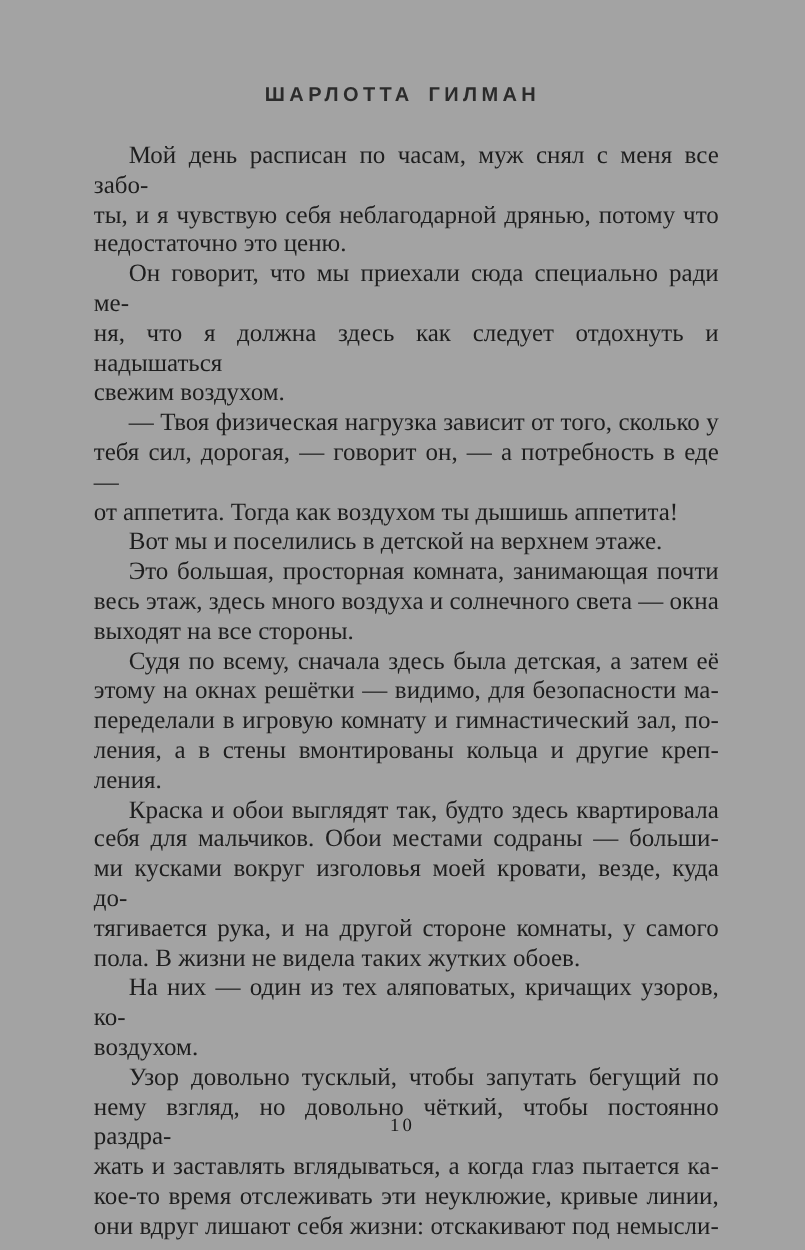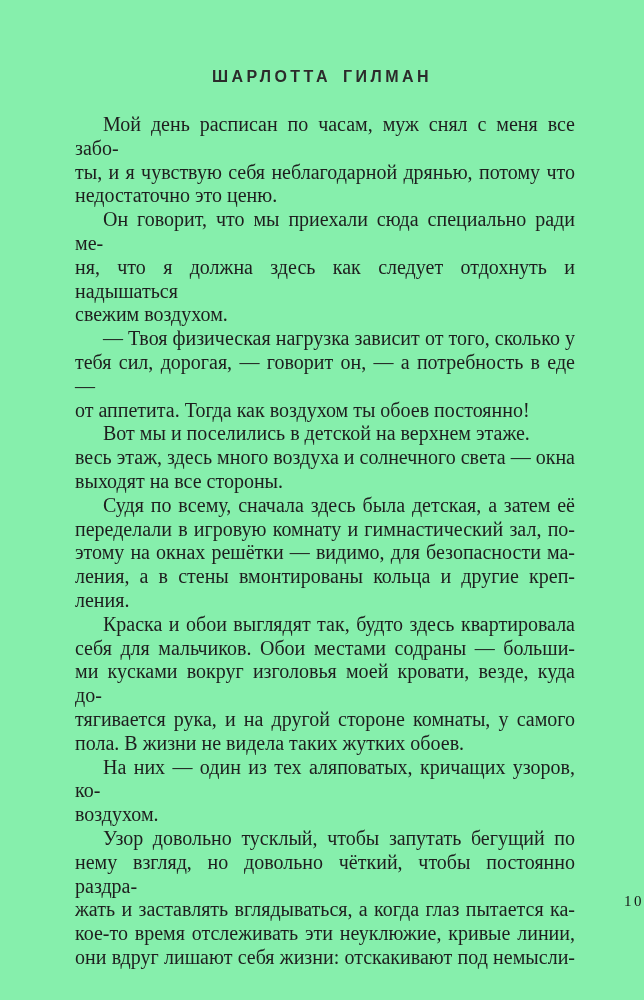--- a/index.html
+++ b/index.html
@@ -10,21 +10,21 @@
     width: 644px;
     height: 1000px;
     background: #ffffff;
     position: relative;
     overflow: hidden;
     font-family: "Liberation Serif", serif;
   }
   .page {
     position: absolute;
     inset: 0;
-    background: #86efac;
+    background: #a3a3a3;
   }
   .running-title {
     position: absolute;
     top: 68px;
     left: 0;
     width: 644px;
     text-align: center;
     font-family: "Liberation Sans", sans-serif;
     font-size: 16px;
     font-weight: 700;
@@ -55,21 +55,21 @@
   }
   .line.last {
     text-align: center;
     text-align-last: left;
   }
   .page-number {
     position: absolute;
     top: 893px;
     left: 0;
     width: 644px;
-    text-align: right;
+    text-align: center;
     font-family: "Liberation Serif", serif;
     font-size: 15px;
     letter-spacing: 2.5px;
     color: #161616;
   }
 </style>
 </head>
 <body>
 
 <div class="page">
@@ -82,33 +82,34 @@
         <div class="line last">недостаточно это ценю.</div>
       </div>
       <div class="paragraph">
         <div class="line first">Он говорит, что мы приехали сюда специально ради ме-</div>
         <div class="line">ня, что я должна здесь как следует отдохнуть и надышаться</div>
         <div class="line last">свежим воздухом.</div>
       </div>
       <div class="paragraph">
         <div class="line first">— Твоя физическая нагрузка зависит от того, сколько у</div>
         <div class="line">тебя сил, дорогая, — говорит он, — а потребность в еде —</div>
-        <div class="line last">от аппетита. Тогда как воздухом ты обоев постоянно!</div>
+        <div class="line last">от аппетита. Тогда как воздухом ты дышишь аппетита!</div>
       </div>
       <div class="paragraph">
         <div class="line first last">Вот мы и поселились в детской на верхнем этаже.</div>
       </div>
       <div class="paragraph">
+        <div class="line first">Это большая, просторная комната, занимающая почти</div>
         <div class="line">весь этаж, здесь много воздуха и солнечного света — окна</div>
         <div class="line last">выходят на все стороны.</div>
       </div>
       <div class="paragraph">
         <div class="line first">Судя по всему, сначала здесь была детская, а затем её</div>
+        <div class="line">этому на окнах решётки — видимо, для безопасности ма-</div>
         <div class="line">переделали в игровую комнату и гимнастический зал, по-</div>
-        <div class="line">этому на окнах решётки — видимо, для безопасности ма-</div>
         <div class="line">ления, а в стены вмонтированы кольца и другие креп-</div>
         <div class="line last">ления.</div>
       </div>
       <div class="paragraph">
         <div class="line first">Краска и обои выглядят так, будто здесь квартировала</div>
         <div class="line">себя для мальчиков. Обои местами содраны — больши-</div>
         <div class="line">ми кусками вокруг изголовья моей кровати, везде, куда до-</div>
         <div class="line">тягивается рука, и на другой стороне комнаты, у самого</div>
         <div class="line last">пола. В жизни не видела таких жутких обоев.</div>
       </div>

